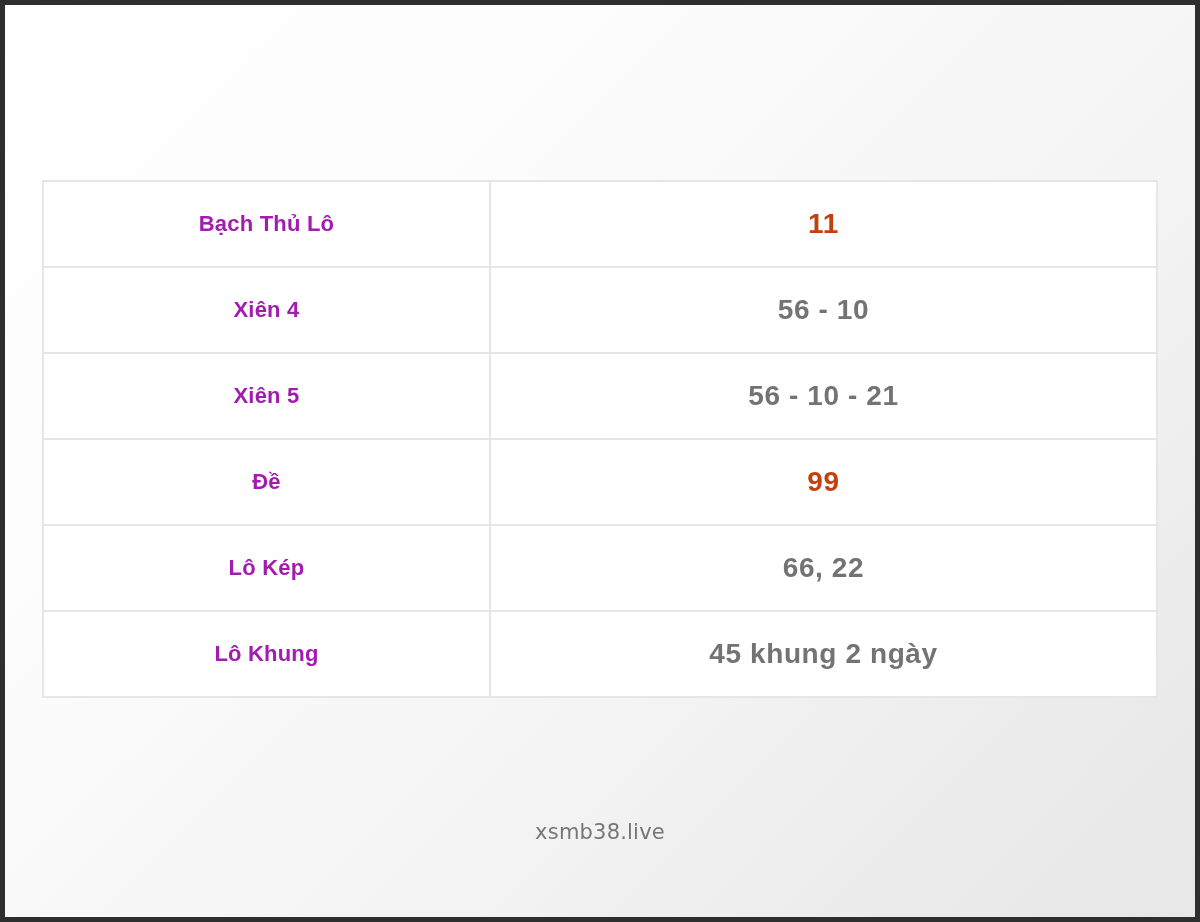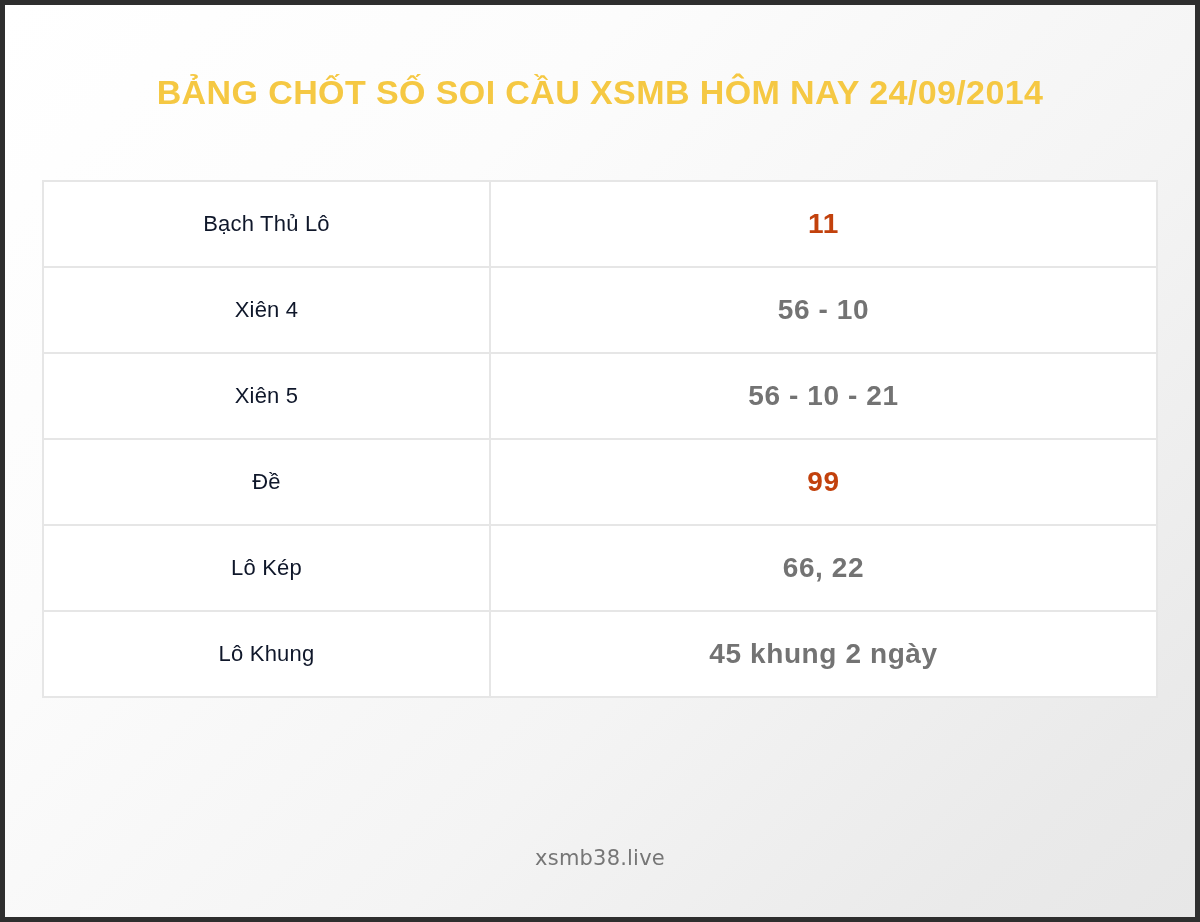--- a/index.html
+++ b/index.html
@@ -65,22 +65,22 @@
     border: 2px solid #e6e6e6;
     background: #ffffff;
     text-align: center;
     vertical-align: middle;
     padding: 0 10px;
   }
 
   .cell-label {
     width: 447px;
     font-size: 22px;
-    font-weight: normal;
-    color: #0f172a;
+    font-weight: bold;
+    color: #a21caf;
     letter-spacing: 0.2px;
   }
 
   .cell-value {
     font-size: 28px;
     font-weight: bold;
     color: #737373;
     letter-spacing: 0.6px;
   }
 
@@ -88,40 +88,37 @@
     color: #c2410c;
   }
 
   .footer {
     position: absolute;
     left: 0;
     top: 815px;
     width: 1190px;
     height: 50px;
     display: flex;
-    align-items: flex-end;
+    align-items: flex-start;
     justify-content: center;
   }
 
   .footer-text {
     font-family: "DejaVu Sans", sans-serif;
     font-size: 21px;
     font-weight: normal;
     color: #767676;
     letter-spacing: 0.2px;
   }
 </style>
 </head>
 <body>
 
 <div class="page">
 
-  <div class="title-wrap">
-    <div class="page-title">BẢNG CHỐT SỐ SOI CẦU XSMB HÔM NAY 24/09/2014</div>
-  </div>
 
   <table class="chot-table">
     <tbody>
 
       <tr>
         <td class="cell-label">Bạch Thủ Lô</td>
         <td class="cell-value accent">11</td>
       </tr>
 
 

